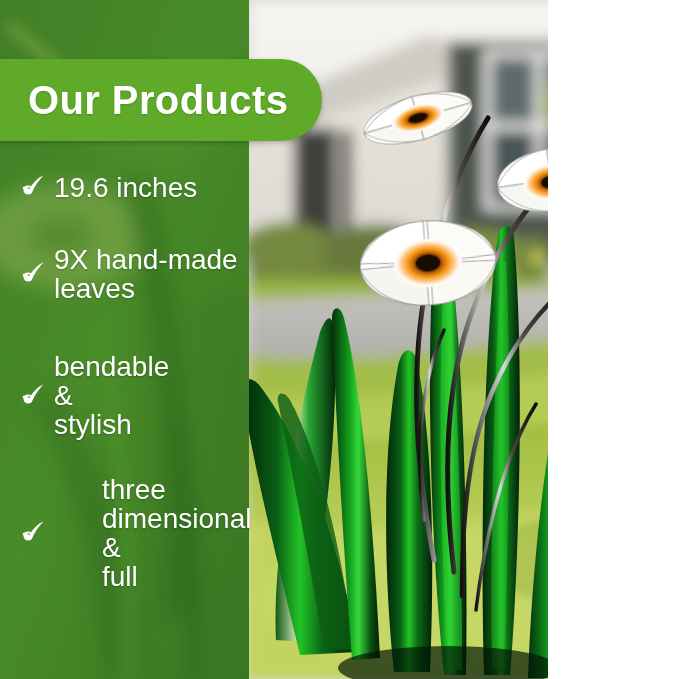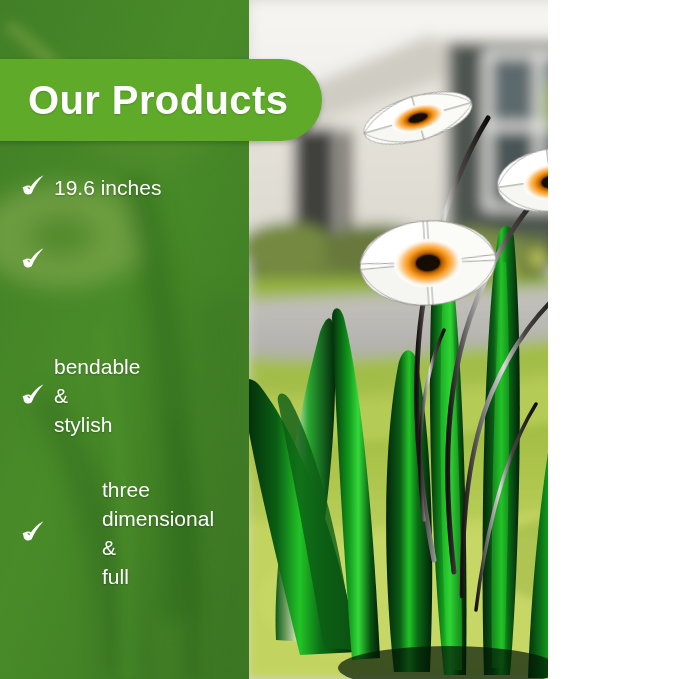--- a/index.html
+++ b/index.html
@@ -84,21 +84,21 @@
   }
   .check-icon {
     width: 30px;
     min-width: 30px;
     height: 30px;
     margin-right: 6px;
     display: block;
   }
   .feature-label {
     color: #ffffff;
-    font-size: 21px;
+    font-size: 28px;
     line-height: 29px;
     font-weight: normal;
     text-shadow: 0 1px 2px rgba(0,0,0,0.25);
     white-space: pre-line;
   }
 
   .f0 { top: 12px; }
   .f1 { top: 85px; }
   .f2 { top: 192px; }
   .f3 { top: 315px; gap: 48px; }
@@ -357,20 +357,22 @@
         <circle cx="10" cy="18" r="3.6" fill="none" stroke="#ffffff" stroke-width="1.8"></circle>
       </svg>
       <div class="feature-label">19.6 inches</div>
     </div>
 
     <div class="feature f1">
       <svg class="check-icon" viewBox="0 0 30 30">
         <path d="M4.5 15.5 C7 13.5 9.5 14.8 11.2 17.4 C14.4 11.2 19.2 6.2 25.5 3.2 C20.4 8.6 16.4 14.6 13.4 21.6 C9.8 22.4 6.4 19.8 4.5 15.5 Z" fill="#ffffff"></path>
         <circle cx="10" cy="18" r="3.6" fill="none" stroke="#ffffff" stroke-width="1.8"></circle>
       </svg>
+      <div class="feature-label">9X hand-made
+leaves</div>
     </div>
 
     <div class="feature f2">
       <svg class="check-icon" viewBox="0 0 30 30">
         <path d="M4.5 15.5 C7 13.5 9.5 14.8 11.2 17.4 C14.4 11.2 19.2 6.2 25.5 3.2 C20.4 8.6 16.4 14.6 13.4 21.6 C9.8 22.4 6.4 19.8 4.5 15.5 Z" fill="#ffffff"></path>
         <circle cx="10" cy="18" r="3.6" fill="none" stroke="#ffffff" stroke-width="1.8"></circle>
       </svg>
       <div class="feature-label">bendable
 &amp;
 stylish</div>

